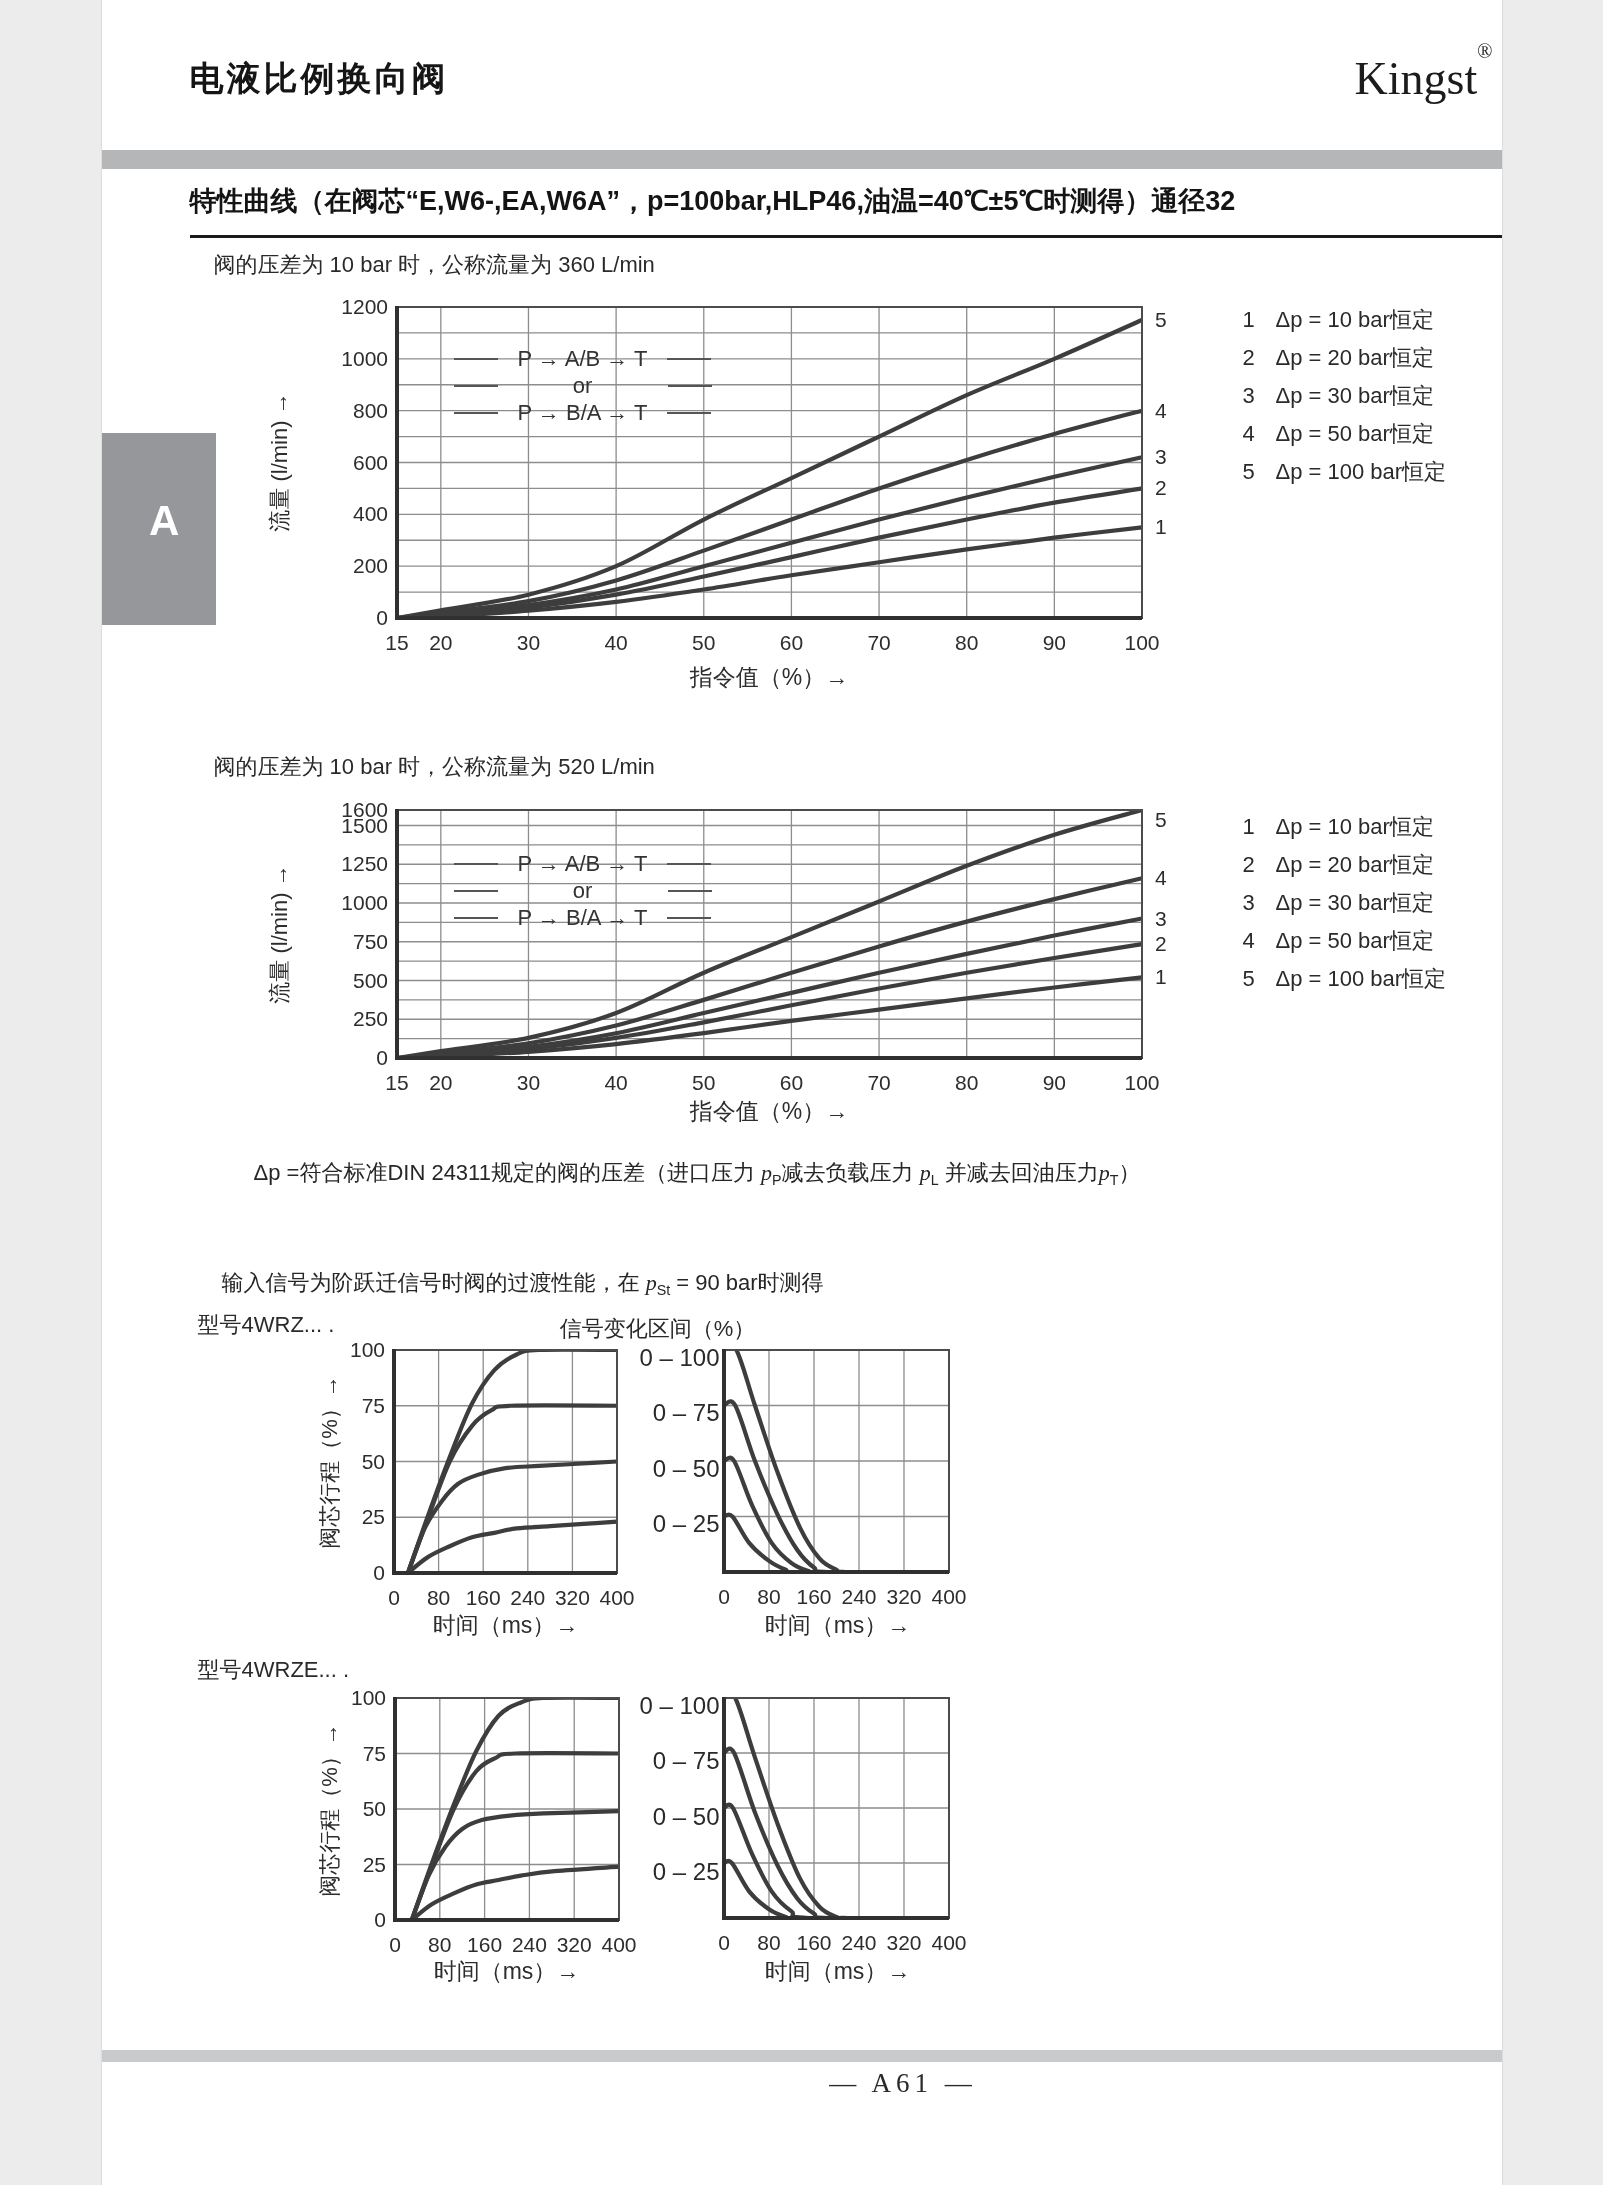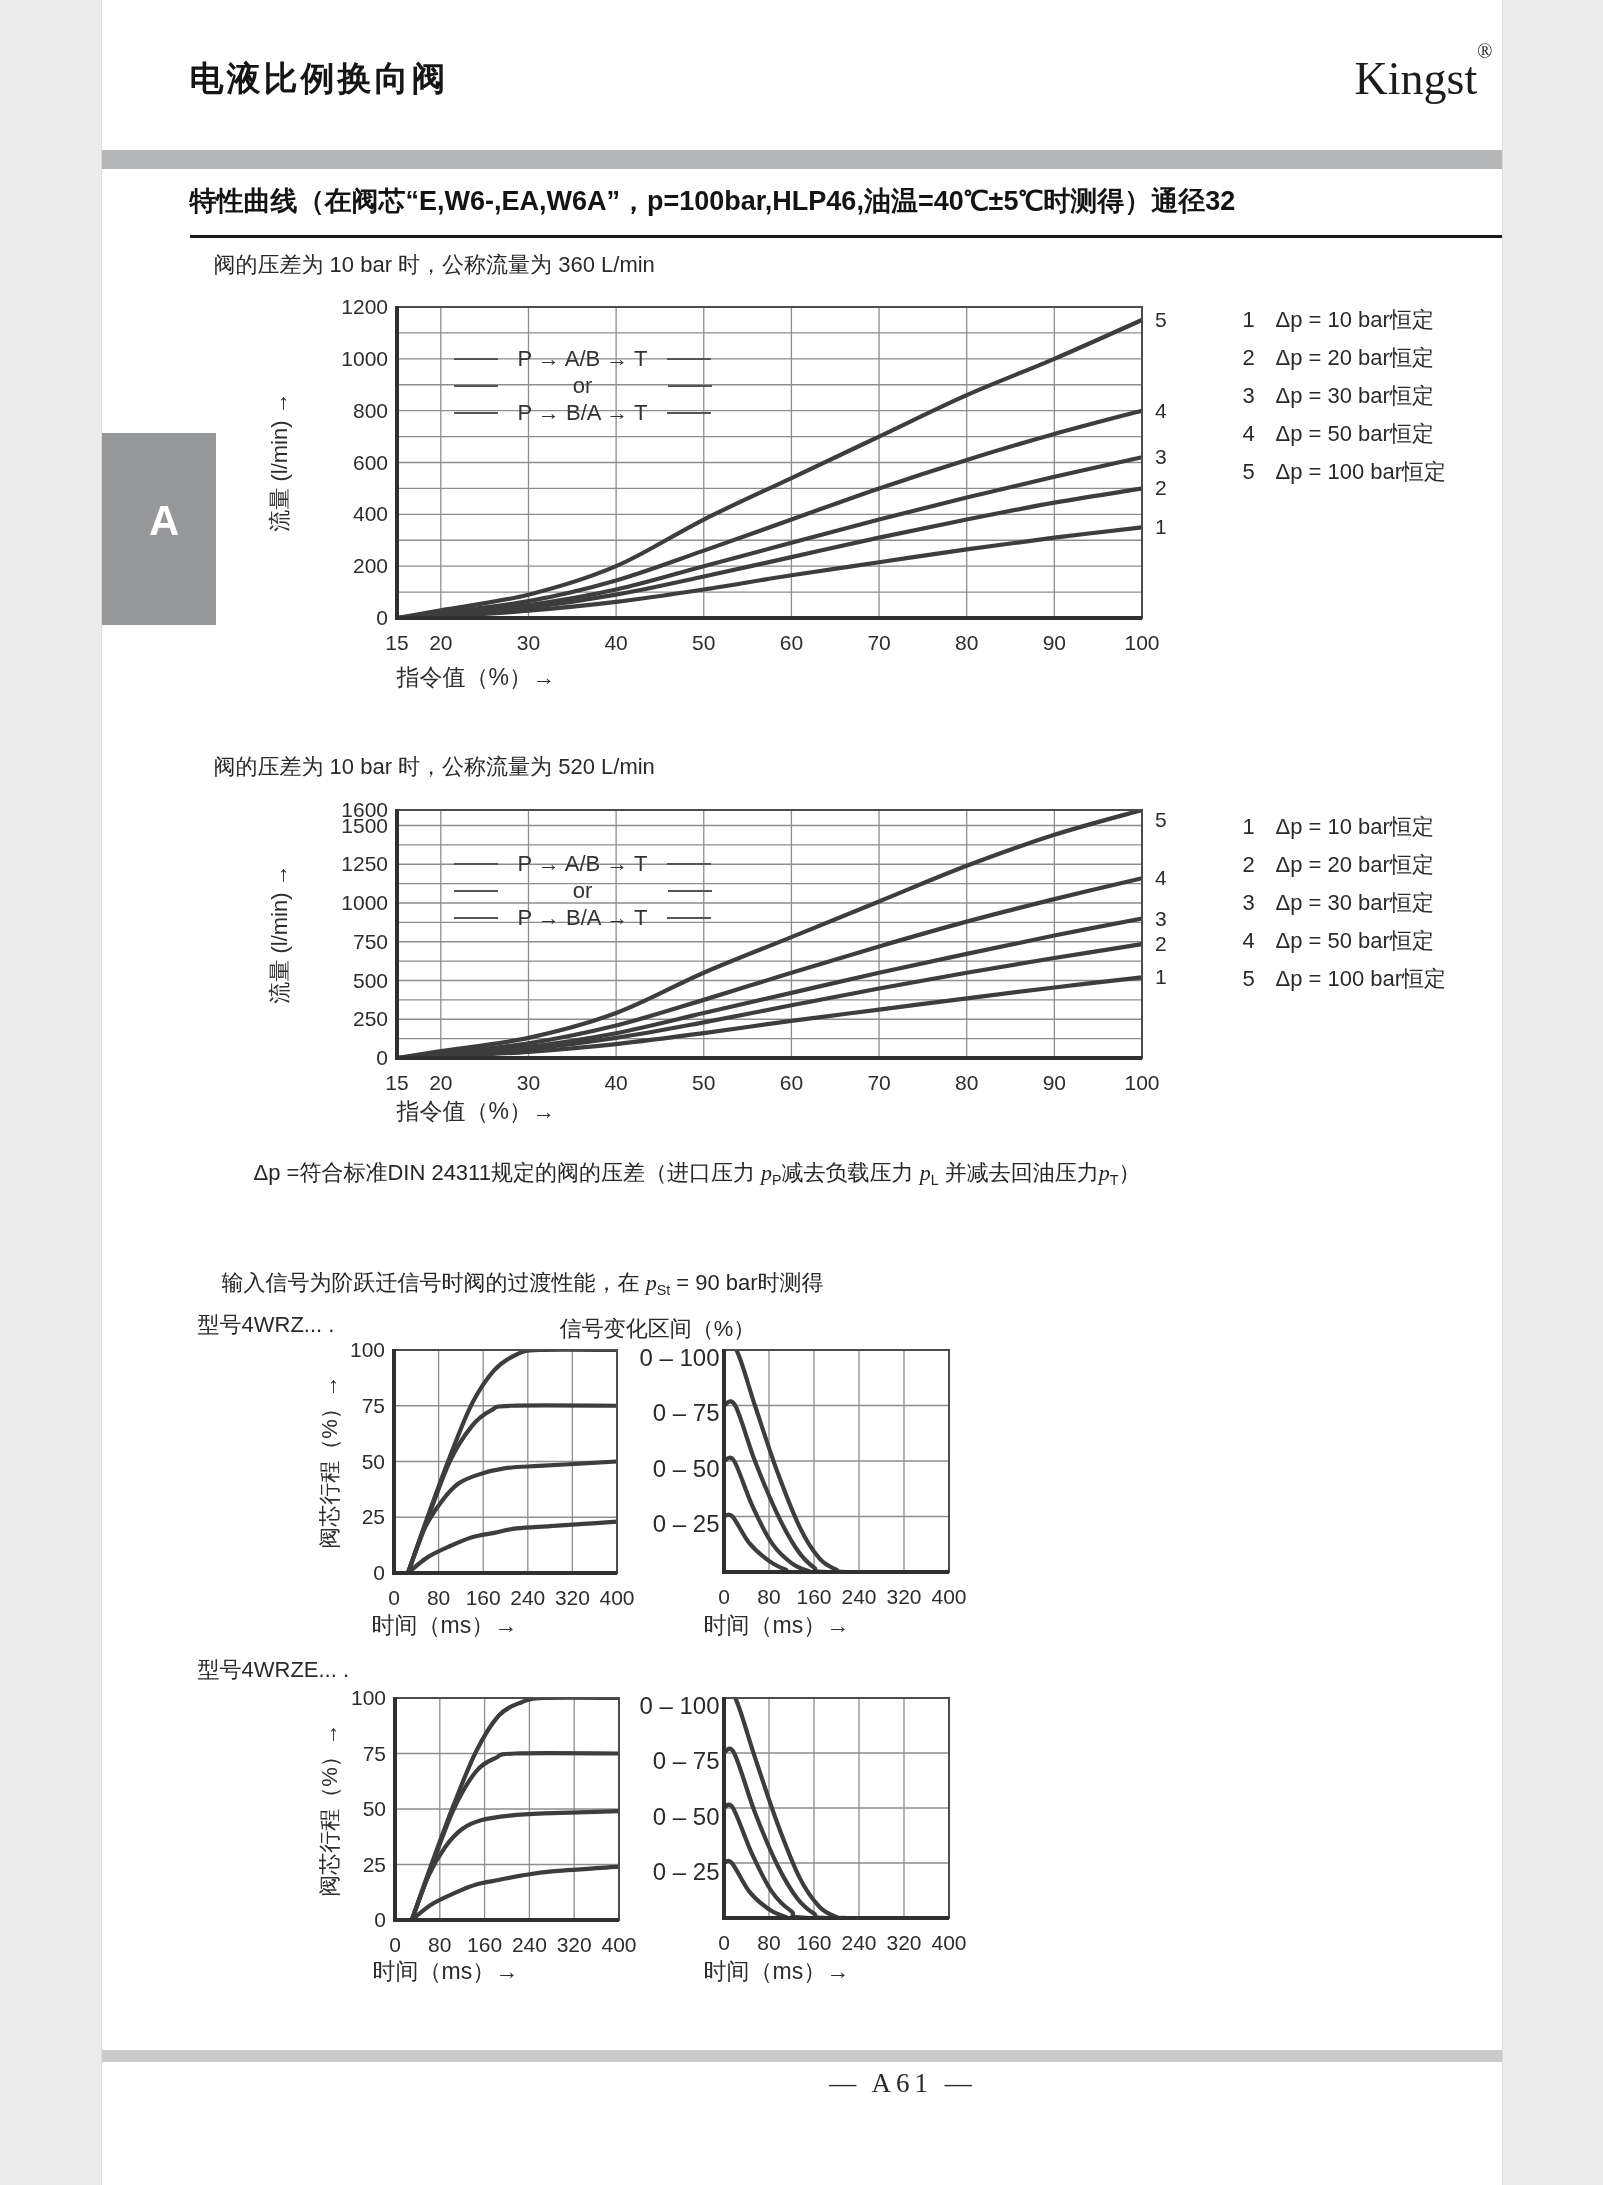--- a/index.html
+++ b/index.html
@@ -9,21 +9,21 @@
   .page-title{left:88px;top:56px;font-size:34px;font-weight:bold;letter-spacing:3px;color:#151515}
   .brand{left:1253px;top:52px;font-family:"Liberation Serif",serif;font-size:46px;color:#1c1c1c}
   .brand sup{font-size:20px;position:relative;top:-20px}
   .band{left:0;top:150px;width:1603px;height:19px;background:#b4b6b8}
   .side-tab{left:0;top:433px;width:114px;height:192px;background:#95979a}
   .side-tab span{position:absolute;left:55%;top:46%;transform:translate(-50%,-50%);font-size:42px;font-weight:bold;color:#fff}
   .section-heading{left:88px;top:183px;width:1322px;font-size:27px;font-weight:bold;color:#141414;padding-bottom:16px;border-bottom:3px solid #1a1a1a;white-space:nowrap}
   .caption{font-size:22px;color:#2a2a2a;white-space:nowrap}
   .chart{position:absolute}
   .vlabel{transform:translate(-50%,-50%) rotate(-90deg);white-space:nowrap;font-size:22px;color:#2d2d2d}
-  .xtitle{font-size:23px;color:#2d2d2d;white-space:nowrap}
+  .xtitle{text-align:center;font-size:23px;color:#2d2d2d;white-space:nowrap}
   .annot{width:258px;font-size:22px;color:#333}
   .annot .row{display:flex;align-items:center;justify-content:space-between;height:27px}
   .annot .dash{width:44px;height:2px;background:#555}
   .legend{font-size:22px;color:#2a2a2a}
   .legend .lrow{display:flex;height:38px;align-items:center}
   .legend .lnum{width:30px;text-align:center}
   .legend .ltxt{margin-left:12px;white-space:nowrap}
   .note{font-size:22px;color:#262626;white-space:nowrap}
   .ital{font-family:"Liberation Serif",serif;font-style:italic}
   sub{font-size:0.65em}

